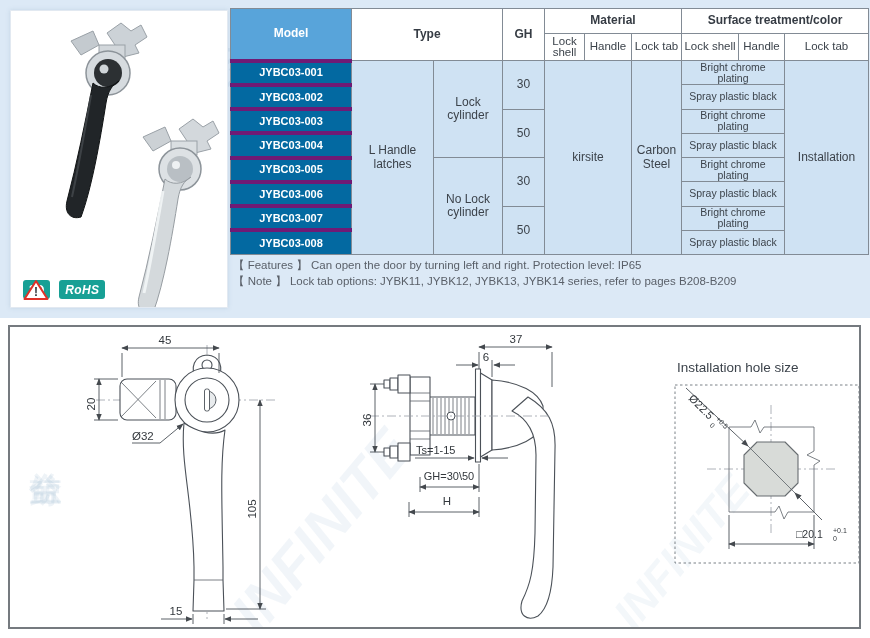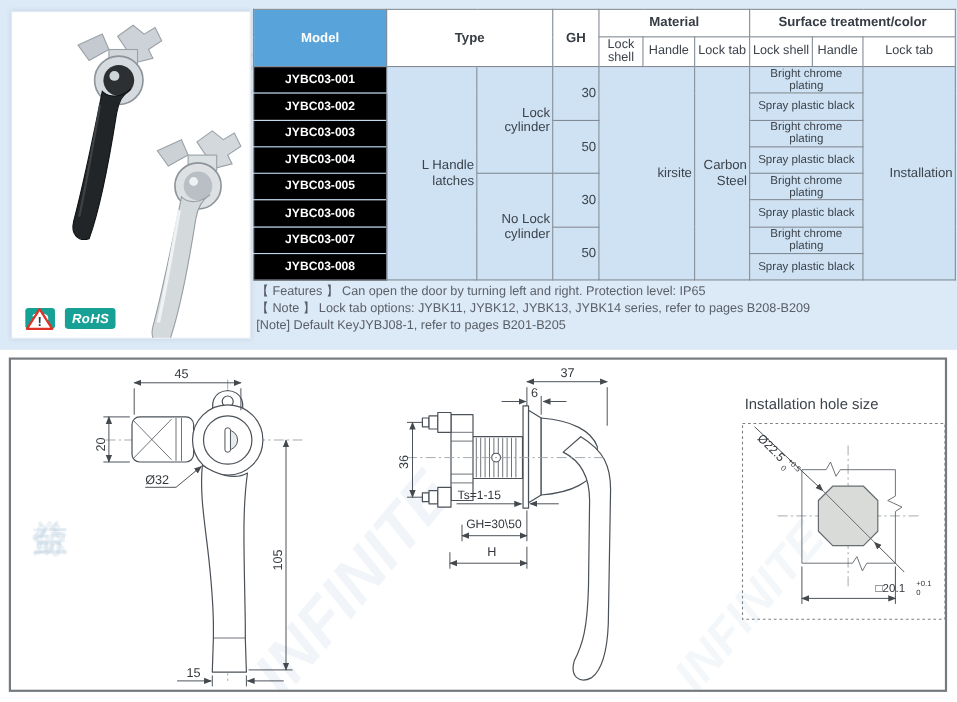--- a/index.html
+++ b/index.html
@@ -34,26 +34,26 @@
     position:absolute; left:230px; top:8px; width:638px; height:247px;
     border-collapse:collapse; table-layout:fixed; background:#fff;
   }
   .spec-table td {
     border:1px solid #828b95; text-align:center; vertical-align:middle;
     font-size:12px; padding:0 2px; color:#3c434b; line-height:1.12;
   }
   .spec-table td.hdr { background:#fff; font-weight:bold; color:#363c44; }
   .spec-table td.sub { background:#fff; font-weight:normal; font-size:11.5px; line-height:1.0; }
   .spec-table td.c-model {
-    background:#000000; color:#ffffff; font-weight:bold; font-size:11px;
-    border-top:1px solid #701a75; border-bottom:1px solid #bcdaf1;
+    background:#0369a1; color:#ffffff; font-weight:bold; font-size:11px;
+    border-top:4px solid #701a75; border-bottom:1px solid #bcdaf1;
   }
   .spec-table td.hdr-model { background:#58a4da; color:#fff; }
   .spec-table tr:first-child td.hdr-model { border-top:1px solid #828b95; }
-  .spec-table td.body-blue { background:#cfe2f3;text-align:right; }
+  .spec-table td.body-blue { background:#cfe2f3; }
   .spec-table td.surf { background:#cfe2f3; font-size:10.5px; line-height:1.05; }
   .spec-table thead tr.h1 { height:25px; } .spec-table thead tr.h2 { height:27px;margin-left:16px; }
   .spec-table tbody tr { height:24px; }
   
   .features { position:absolute; left:233px; top:258px; width:632px;
     font-size:11.5px; color:#5a6069; line-height:15.5px; }
   
   .drawing-panel {
     position:absolute; left:8px; top:325px; width:853px; height:304px;
     background:#ffffff; border:2px solid #757a7f; overflow:hidden;
@@ -184,21 +184,20 @@
       <tr>
         <td class="c-model" style="border-bottom:1px solid #828b95">JYBC03-008</td>
         <td class="surf" colspan="2">Spray plastic black</td>
       </tr>
     </tbody>
   </table>
 
   <div class="features">
     <div>【 Features 】 Can open the door by turning left and right. Protection level: IP65</div>
     <div>【 Note 】 Lock tab options: JYBK11, JYBK12, JYBK13, JYBK14 series, refer to pages B208-B209</div>
-    <div>[Note] Default KeyJYBJ08-1, refer to pages B201-B205</div>
   </div>
 </div>
 
 <div class="drawing-panel">
 
   <div class="watermark" style="left:190px;top:170px;font-size:58px;transform:rotate(-50deg);color:rgba(150,178,206,0.13);">INFINITE</div>
   <div class="watermark cn" style="left:14px;top:120px;font-size:32px;writing-mode:vertical-rl;color:rgba(150,178,206,0.16);">鲸益全</div>
   <div class="watermark" style="left:580px;top:200px;font-size:44px;transform:rotate(-50deg);color:rgba(150,178,206,0.11);">INFINITE</div>
 
   <svg style="left:0;top:0" width="320" height="302" viewBox="0 0 320 302">

